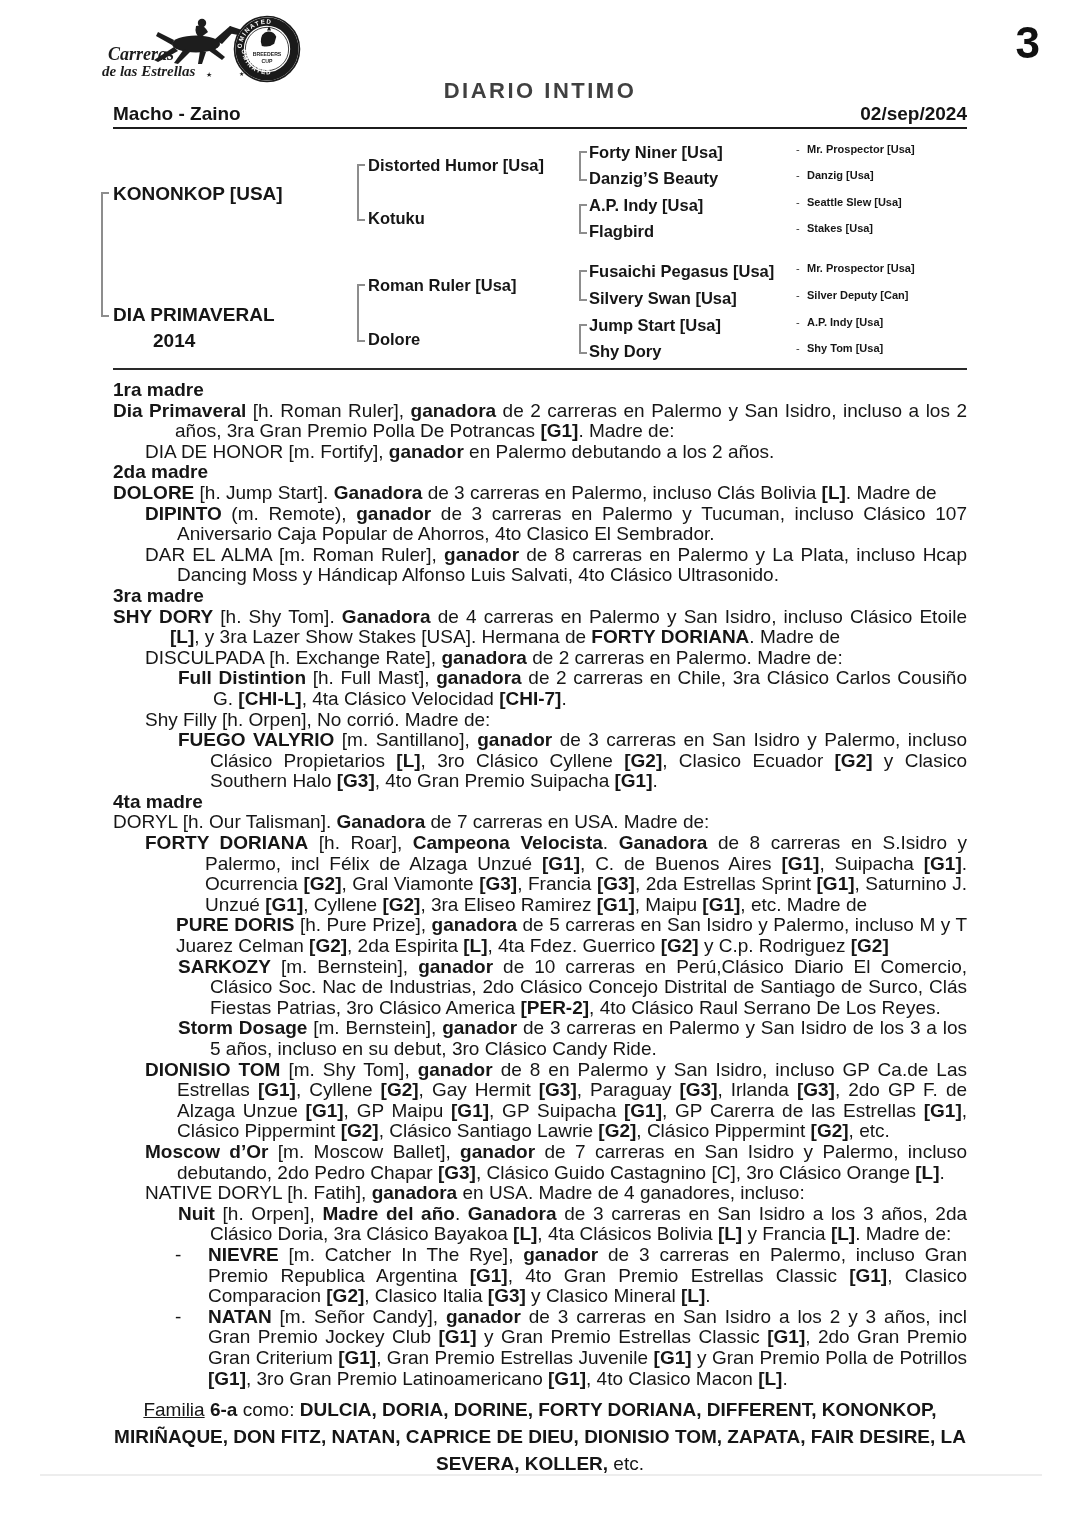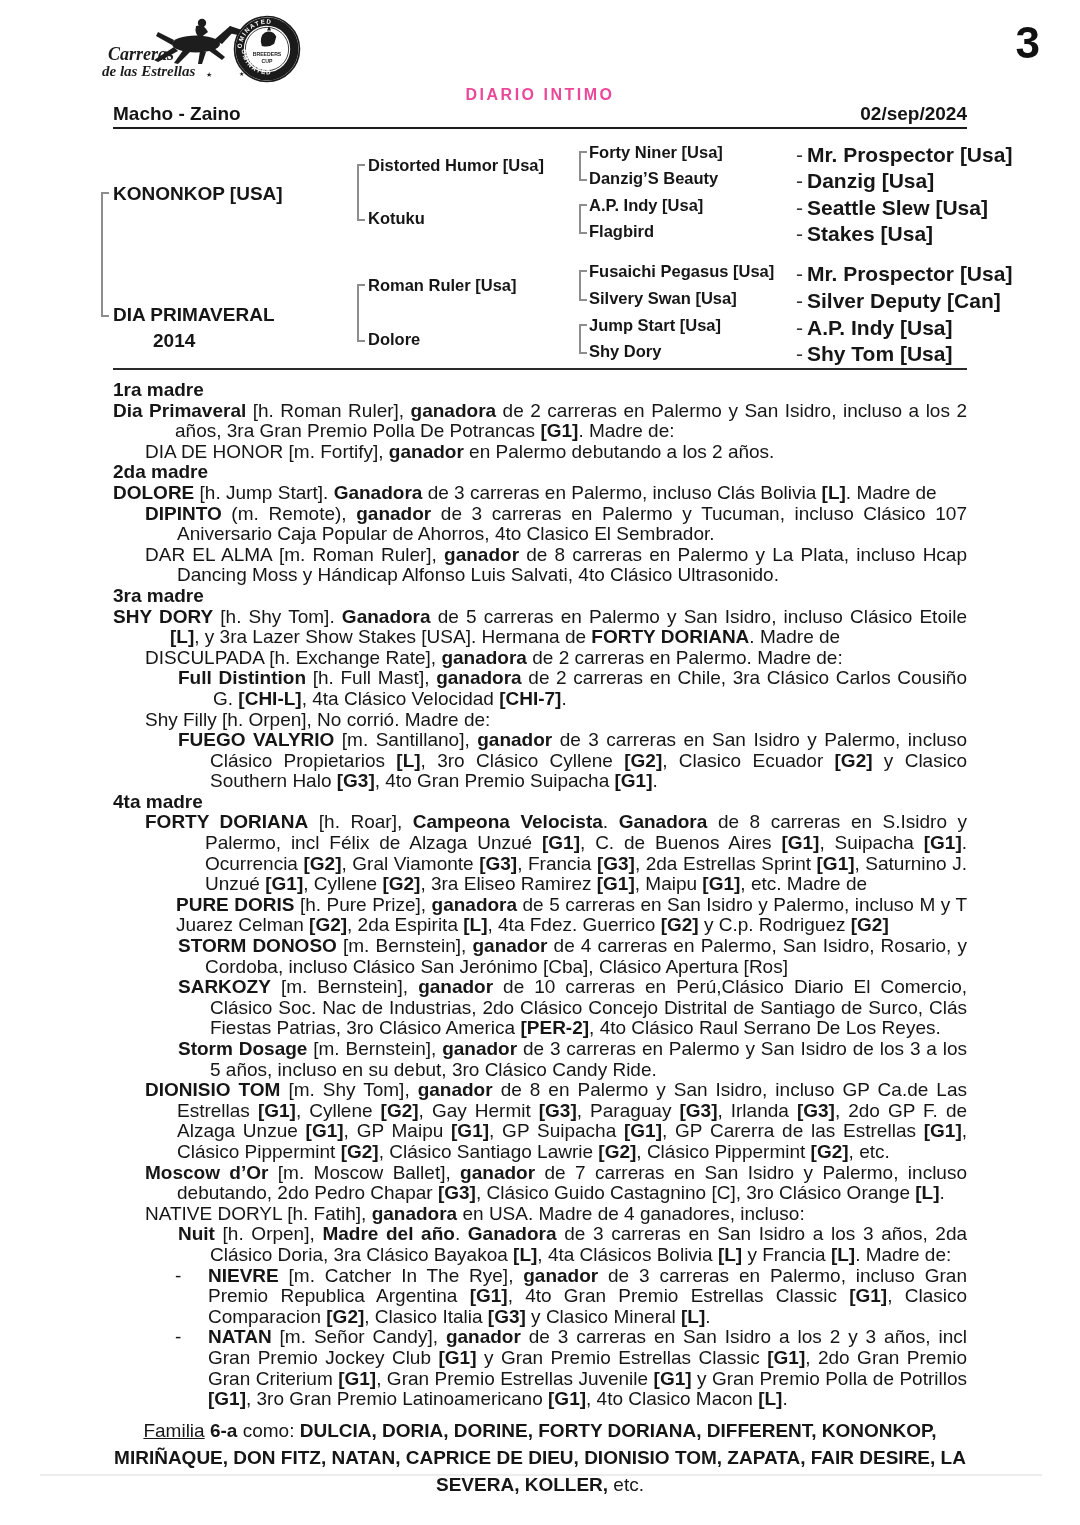--- a/index.html
+++ b/index.html
@@ -10,35 +10,35 @@
   .logo-carreras{position:absolute;left:106px;top:14px;width:205px;height:78px;}
   .logo-horse{position:absolute;left:28px;top:0px;}
   .logo-text1{position:absolute;left:2px;top:30px;font-family:"Liberation Serif",serif;
               font-style:italic;font-weight:700;font-size:18px;color:#1d1d1d;}
   .logo-text2{position:absolute;left:-4px;top:49px;font-family:"Liberation Serif",serif;
               font-style:italic;font-weight:700;font-size:15px;color:#1d1d1d;}
   .star{position:absolute;color:#1d1d1d;}
   .logo-bc{position:absolute;left:233px;top:15px;width:68px;height:68px;}
   .page-num{position:absolute;left:930px;top:18px;width:110px;text-align:right;
             font-size:44px;font-weight:700;color:#111;}
-  .title{position:absolute;left:0;top:86px;width:1080px;text-align:center;
-         font-size:16px;font-weight:700;letter-spacing:2.5px;color:#ec4899;}
+  .title{position:absolute;left:0;top:78px;width:1080px;text-align:center;
+         font-size:22px;font-weight:700;letter-spacing:2.5px;color:#404040;}
   .subhead-left{position:absolute;left:113px;top:103px;font-size:19px;font-weight:700;}
   .subhead-right{position:absolute;right:113px;top:103px;font-size:19px;font-weight:700;}
   .rule{position:absolute;background:#1c1c1c;}
   .rule-top{left:113px;top:127px;width:854px;height:2px;}
   .rule-ped{left:113px;top:368px;width:854px;height:2px;background:#2a2a2a;}
   .rule-bottom{left:40px;top:1474px;width:1002px;height:2px;background:#ededed;}
 
   
   .ped-name{position:absolute;font-weight:700;white-space:nowrap;color:#161616;}
   .g1{font-size:19px;}
   .g2{font-size:16.5px;}
   .g3{font-size:16.5px;}
-  .g4{font-size:21px;padding-left:11px;}
+  .g4{font-size:11px;padding-left:11px;}
   .g4::before{content:"-";position:absolute;left:0;top:0;font-weight:400;color:#333;}
   .brk{position:absolute;width:6px;border-left:2px solid #8d8d8d;
        border-top:2px solid #8d8d8d;border-bottom:2px solid #8d8d8d;}
 
   
   .body-text{position:absolute;left:113px;top:380px;width:854px;font-size:19px;
              line-height:20.6px;color:#161616;}
   .para{text-align:justify;}
   .b{font-weight:700;}
   .u{text-decoration:underline;}
@@ -152,29 +152,29 @@
 
   <div class="body-text">
       <div class="para c-h"><span class="b">1ra madre</span></div>
       <div class="para c-p1"><span class="b">Dia Primaveral</span><span> [h. Roman Ruler], </span><span class="b">ganadora</span><span> de 2 carreras en Palermo y San Isidro, incluso a los 2 años, 3ra Gran Premio Polla De Potrancas </span><span class="b">[G1]</span><span>. Madre de:</span></div>
       <div class="para c-in1"><span>DIA DE HONOR [m. Fortify], </span><span class="b">ganador</span><span> en Palermo debutando a los 2 años.</span></div>
       <div class="para c-h"><span class="b">2da madre</span></div>
       <div class="para"><span class="b">DOLORE</span><span> [h. Jump Start]. </span><span class="b">Ganadora</span><span> de 3 carreras en Palermo, incluso Clás Bolivia </span><span class="b">[L]</span><span>. Madre de</span></div>
       <div class="para c-p4"><span class="b">DIPINTO</span><span> (m. Remote), </span><span class="b">ganador</span><span> de 3 carreras en Palermo y Tucuman, incluso Clásico 107 Aniversario Caja Popular de Ahorros, 4to Clasico El Sembrador.</span></div>
       <div class="para c-p4"><span>DAR EL ALMA [m. Roman Ruler], </span><span class="b">ganador</span><span> de 8 carreras en Palermo y La Plata, incluso Hcap Dancing Moss y Hándicap Alfonso Luis Salvati, 4to Clásico Ultrasonido.</span></div>
       <div class="para c-h"><span class="b">3ra madre</span></div>
-      <div class="para c-p6"><span class="b">SHY DORY</span><span> [h. Shy Tom]. </span><span class="b">Ganadora</span><span> de 5 carreras en Palermo y San Isidro, incluso Clásico Etoile </span><span class="b">[L]</span><span>, y 3ra Lazer Show Stakes [USA]. Hermana de </span><span class="b">FORTY DORIANA</span><span>. Madre de</span></div>
+      <div class="para c-p6"><span class="b">SHY DORY</span><span> [h. Shy Tom]. </span><span class="b">Ganadora</span><span> de 4 carreras en Palermo y San Isidro, incluso Clásico Etoile </span><span class="b">[L]</span><span>, y 3ra Lazer Show Stakes [USA]. Hermana de </span><span class="b">FORTY DORIANA</span><span>. Madre de</span></div>
       <div class="para c-in1"><span>DISCULPADA [h. Exchange Rate], </span><span class="b">ganadora</span><span> de 2 carreras en Palermo. Madre de:</span></div>
       <div class="para c-p8"><span class="b">Full Distintion</span><span> [h. Full Mast], </span><span class="b">ganadora</span><span> de 2 carreras en Chile, 3ra Clásico Carlos Cousiño G. </span><span class="b">[CHI-L]</span><span>, 4ta Clásico Velocidad </span><span class="b">[CHI-7]</span><span>.</span></div>
       <div class="para c-in1"><span>Shy Filly [h. Orpen], No corrió. Madre de:</span></div>
       <div class="para c-p10"><span class="b">FUEGO VALYRIO</span><span> [m. Santillano], </span><span class="b">ganador</span><span> de 3 carreras en San Isidro y Palermo, incluso Clásico Propietarios </span><span class="b">[L]</span><span>, 3ro Clásico Cyllene </span><span class="b">[G2]</span><span>, Clasico Ecuador </span><span class="b">[G2]</span><span> y Clasico Southern Halo </span><span class="b">[G3]</span><span>, 4to Gran Premio Suipacha </span><span class="b">[G1]</span><span>.</span></div>
       <div class="para c-h"><span class="b">4ta madre</span></div>
+      <div class="para"><span>DORYL [h. Our Talisman]. </span><span class="b">Ganadora</span><span> de 7 carreras en USA. Madre de:</span></div>
       <div class="para c-p12"><span class="b">FORTY DORIANA</span><span> [h. Roar], </span><span class="b">Campeona Velocista</span><span>. </span><span class="b">Ganadora</span><span> de 8 carreras en S.Isidro y Palermo, incl Félix de Alzaga Unzué </span><span class="b">[G1]</span><span>, C. de Buenos Aires </span><span class="b">[G1]</span><span>, Suipacha </span><span class="b">[G1]</span><span>. Ocurrencia </span><span class="b">[G2]</span><span>, Gral Viamonte </span><span class="b">[G3]</span><span>, Francia </span><span class="b">[G3]</span><span>, 2da Estrellas Sprint </span><span class="b">[G1]</span><span>, Saturnino J. Unzué </span><span class="b">[G1]</span><span>, Cyllene </span><span class="b">[G2]</span><span>, 3ra Eliseo Ramirez </span><span class="b">[G1]</span><span>, Maipu </span><span class="b">[G1]</span><span>, etc. Madre de</span></div>
       <div class="para c-p13"><span class="b">PURE DORIS</span><span> [h. Pure Prize], </span><span class="b">ganadora</span><span> de 5 carreras en San Isidro y Palermo, incluso M y T Juarez Celman </span><span class="b">[G2]</span><span>, 2da Espirita </span><span class="b">[L]</span><span>, 4ta Fdez. Guerrico </span><span class="b">[G2]</span><span> y C.p. Rodriguez </span><span class="b">[G2]</span></div>
-      <div class="para c-p14"><span class="b">STORM DONOSO</span><span> [m. Bernstein], </span><span class="b">ganador</span><span> de 4 carreras en Palermo, San Isidro, Rosario, y Cordoba, incluso Clásico San Jerónimo [Cba], Clásico Apertura [Ros]</span></div>
       <div class="para c-p10"><span class="b">SARKOZY</span><span> [m. Bernstein], </span><span class="b">ganador</span><span> de 10 carreras en Perú,Clásico Diario El Comercio, Clásico Soc. Nac de Industrias, 2do Clásico Concejo Distrital de Santiago de Surco, Clás Fiestas Patrias, 3ro Clásico America </span><span class="b">[PER-2]</span><span>, 4to Clásico Raul Serrano De Los Reyes.</span></div>
       <div class="para c-p10"><span class="b">Storm Dosage</span><span> [m. Bernstein], </span><span class="b">ganador</span><span> de 3 carreras en Palermo y San Isidro de los 3 a los 5 años, incluso en su debut, 3ro Clásico Candy Ride.</span></div>
       <div class="para c-p4"><span class="b">DIONISIO TOM</span><span> [m. Shy Tom], </span><span class="b">ganador</span><span> de 8 en Palermo y San Isidro, incluso GP Ca.de Las Estrellas </span><span class="b">[G1]</span><span>, Cyllene </span><span class="b">[G2]</span><span>, Gay Hermit </span><span class="b">[G3]</span><span>, Paraguay </span><span class="b">[G3]</span><span>, Irlanda </span><span class="b">[G3]</span><span>, 2do GP F. de Alzaga Unzue </span><span class="b">[G1]</span><span>, GP Maipu </span><span class="b">[G1]</span><span>, GP Suipacha </span><span class="b">[G1]</span><span>, GP Carerra de las Estrellas </span><span class="b">[G1]</span><span>, Clásico Pippermint </span><span class="b">[G2]</span><span>, Clásico Santiago Lawrie </span><span class="b">[G2]</span><span>, Clásico Pippermint </span><span class="b">[G2]</span><span>, etc.</span></div>
       <div class="para c-p4"><span class="b">Moscow d’Or</span><span> [m. Moscow Ballet], </span><span class="b">ganador</span><span> de 7 carreras en San Isidro y Palermo, incluso debutando, 2do Pedro Chapar </span><span class="b">[G3]</span><span>, Clásico Guido Castagnino [C], 3ro Clásico Orange </span><span class="b">[L]</span><span>.</span></div>
       <div class="para c-in1"><span>NATIVE DORYL [h. Fatih], </span><span class="b">ganadora</span><span> en USA. Madre de 4 ganadores, incluso:</span></div>
       <div class="para c-p10"><span class="b">Nuit</span><span> [h. Orpen], </span><span class="b">Madre del año</span><span>. </span><span class="b">Ganadora</span><span> de 3 carreras en San Isidro a los 3 años, 2da Clásico Doria, 3ra Clásico Bayakoa </span><span class="b">[L]</span><span>, 4ta Clásicos Bolivia </span><span class="b">[L]</span><span> y Francia </span><span class="b">[L]</span><span>. Madre de:</span></div>
       <div class="para c-dash"><span class="dashmark">-</span><span class="b">NIEVRE</span><span> [m. Catcher In The Rye], </span><span class="b">ganador</span><span> de 3 carreras en Palermo, incluso Gran Premio Republica Argentina </span><span class="b">[G1]</span><span>, 4to Gran Premio Estrellas Classic </span><span class="b">[G1]</span><span>, Clasico Comparacion </span><span class="b">[G2]</span><span>, Clasico Italia </span><span class="b">[G3]</span><span> y Clasico Mineral </span><span class="b">[L]</span><span>.</span></div>
       <div class="para c-dash"><span class="dashmark">-</span><span class="b">NATAN</span><span> [m. Señor Candy], </span><span class="b">ganador</span><span> de 3 carreras en San Isidro a los 2 y 3 años, incl Gran Premio Jockey Club </span><span class="b">[G1]</span><span> y Gran Premio Estrellas Classic </span><span class="b">[G1]</span><span>, 2do Gran Premio Gran Criterium </span><span class="b">[G1]</span><span>, Gran Premio Estrellas Juvenile </span><span class="b">[G1]</span><span> y Gran Premio Polla de Potrillos </span><span class="b">[G1]</span><span>, 3ro Gran Premio Latinoamericano </span><span class="b">[G1]</span><span>, 4to Clasico Macon </span><span class="b">[L]</span><span>.</span></div>
       <div class="para c-fam"><span class="u">Familia</span><span> </span><span class="b">6-a</span><span> como: </span><span class="b">DULCIA, DORIA, DORINE, FORTY DORIANA, DIFFERENT, KONONKOP, MIRIÑAQUE, DON FITZ, NATAN, CAPRICE DE DIEU, DIONISIO TOM, ZAPATA, FAIR DESIRE, LA SEVERA, KOLLER,</span><span> etc.</span></div>
     </div>

